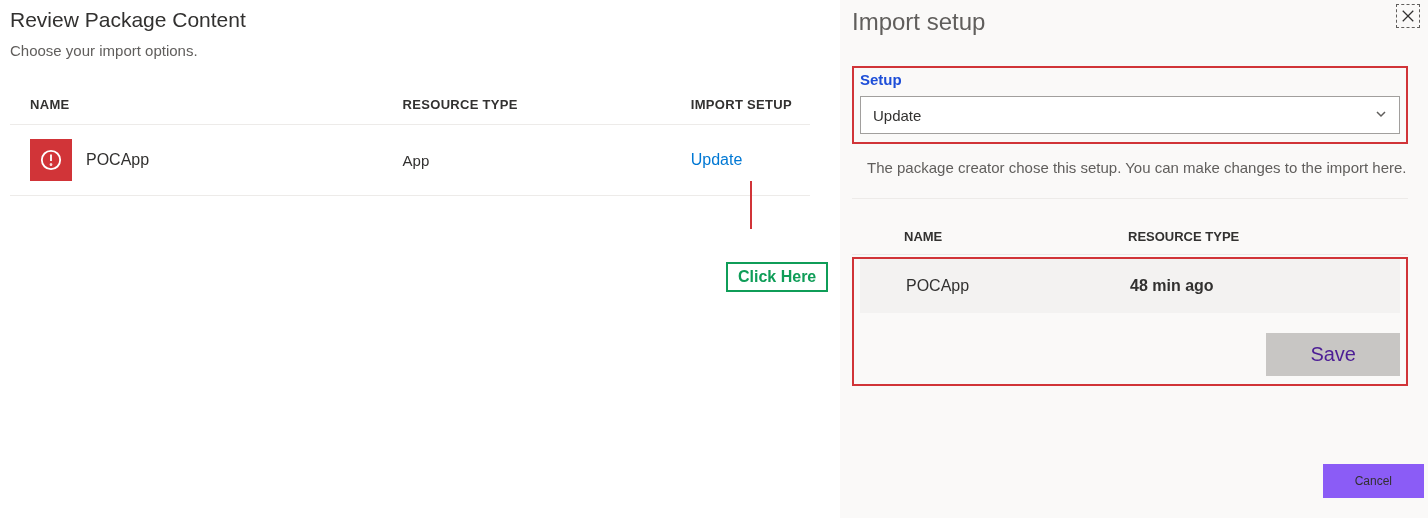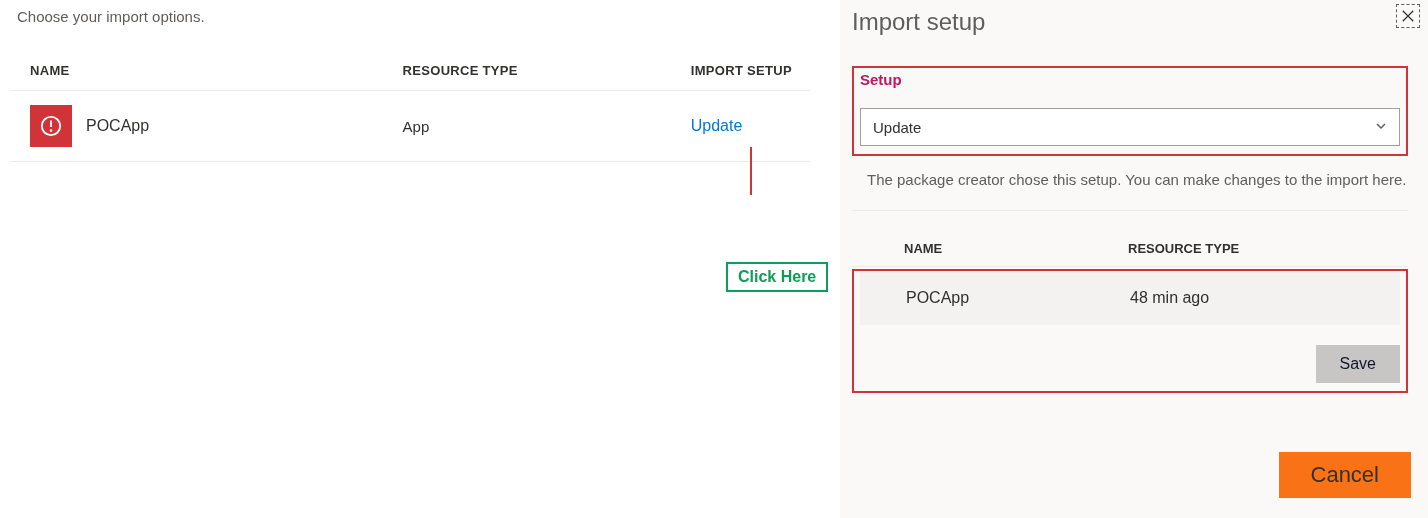--- a/index.html
+++ b/index.html
@@ -30,21 +30,20 @@
     .page-title {
       font-size: 21px;
       font-weight: 400;
       color: #323130;
       margin-bottom: 10px;
     }
     .subtitle {
       font-size: 15px;
       color: #605e5c;
       margin-bottom: 30px;
-      margin-left: 7px;
     }
     .table-header {
       display: flex;
       padding: 8px 0 12px 0;
       border-bottom: 1px solid #edebe9;
     }
     .th {
       font-size: 13px;
       font-weight: 600;
       color: #323130;
@@ -137,22 +136,22 @@
     }
     .close-btn svg { width: 14px; height: 14px; }
     .setup-group {
       border: 2.5px solid #d13438;
       padding: 3px 6px 8px 6px;
       margin-bottom: 12px;
     }
     .setup-label {
       font-size: 15px;
       font-weight: 700;
-      color: #be185d;
-      margin-bottom: 20px;
+      color: #1d4ed8;
+      margin-bottom: 8px;
     }
     .setup-select {
       display: flex;
       align-items: center;
       justify-content: space-between;
       background: #ffffff;
       border: 1px solid #a19f9d;
       height: 38px;
       padding: 0 12px;
       cursor: pointer;
@@ -191,50 +190,51 @@
       padding: 0 6px 8px 6px;
       margin-top: 2px;
     }
     .right-table-row {
       display: flex;
       align-items: center;
       background: #f3f2f1;
       padding: 18px 0;
     }
     .rtr-name { width: 270px; padding-left: 46px; font-size: 16px; color: #323130; }
-    .rtr-type { width: 160px; font-size: 16px; color: #323130; }
+    .rtr-type { width: 160px; font-size: 16px; color: #323130; font-weight: bold; }
     .btn-row {
       display: flex;
       justify-content: flex-end;
       padding-top: 20px;
     }
     .save-btn {
       background: #c8c6c4;
-      color: #0f172a;
+      color: #4c1d95;
       border: none;
-      padding: 10px 24px;
-      font-size: 16px;
+      padding: 10px 44px;
+      font-size: 20px;
       cursor: pointer;
     }
     .cancel-btn {
       position: absolute;
       bottom: 20px;
-      right: 17px;
-      background: #f97316;
+      right: 4px;
+      background: #8b5cf6;
       color: #323130;
       border: none;
       padding: 10px 32px;
-      font-size: 22px;
+      font-size: 12px;
       cursor: pointer;
     }
   </style>
 </head>
 <body>
 
 <div class="left-panel">
+  <h1 class="page-title">Review Package Content</h1>
   <p class="subtitle">Choose your import options.</p>
 
   <div class="table-header">
     <div class="th th-name">NAME</div>
     <div class="th th-type">RESOURCE TYPE</div>
     <div class="th th-setup">IMPORT SETUP</div>
   </div>
 
   <div class="table-row">
     <div class="td-name">

